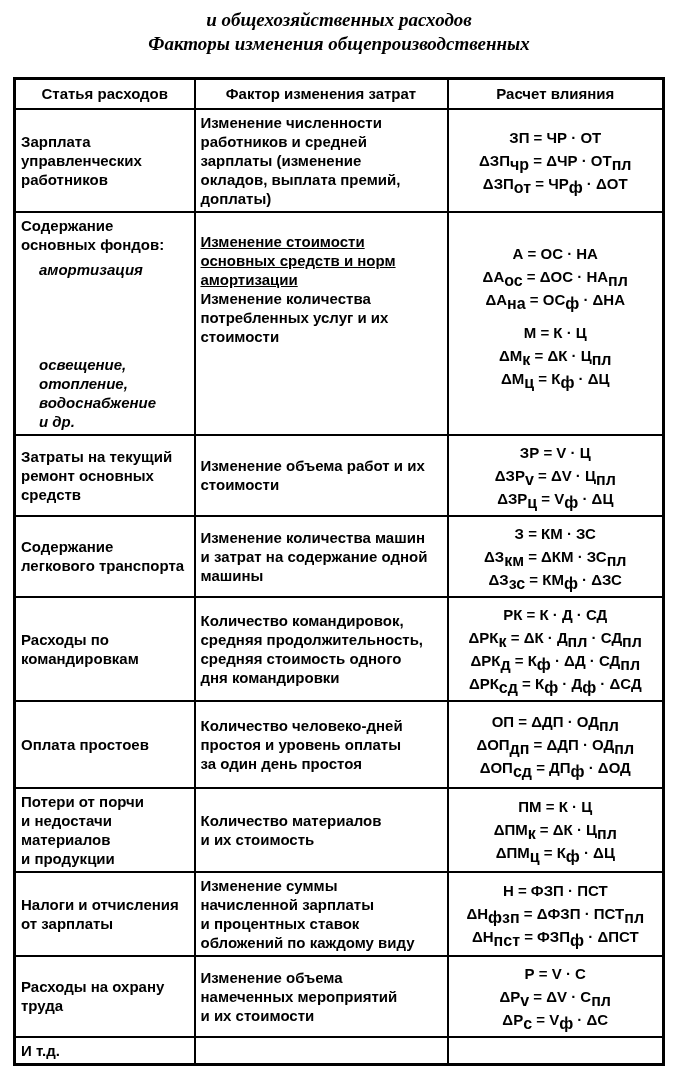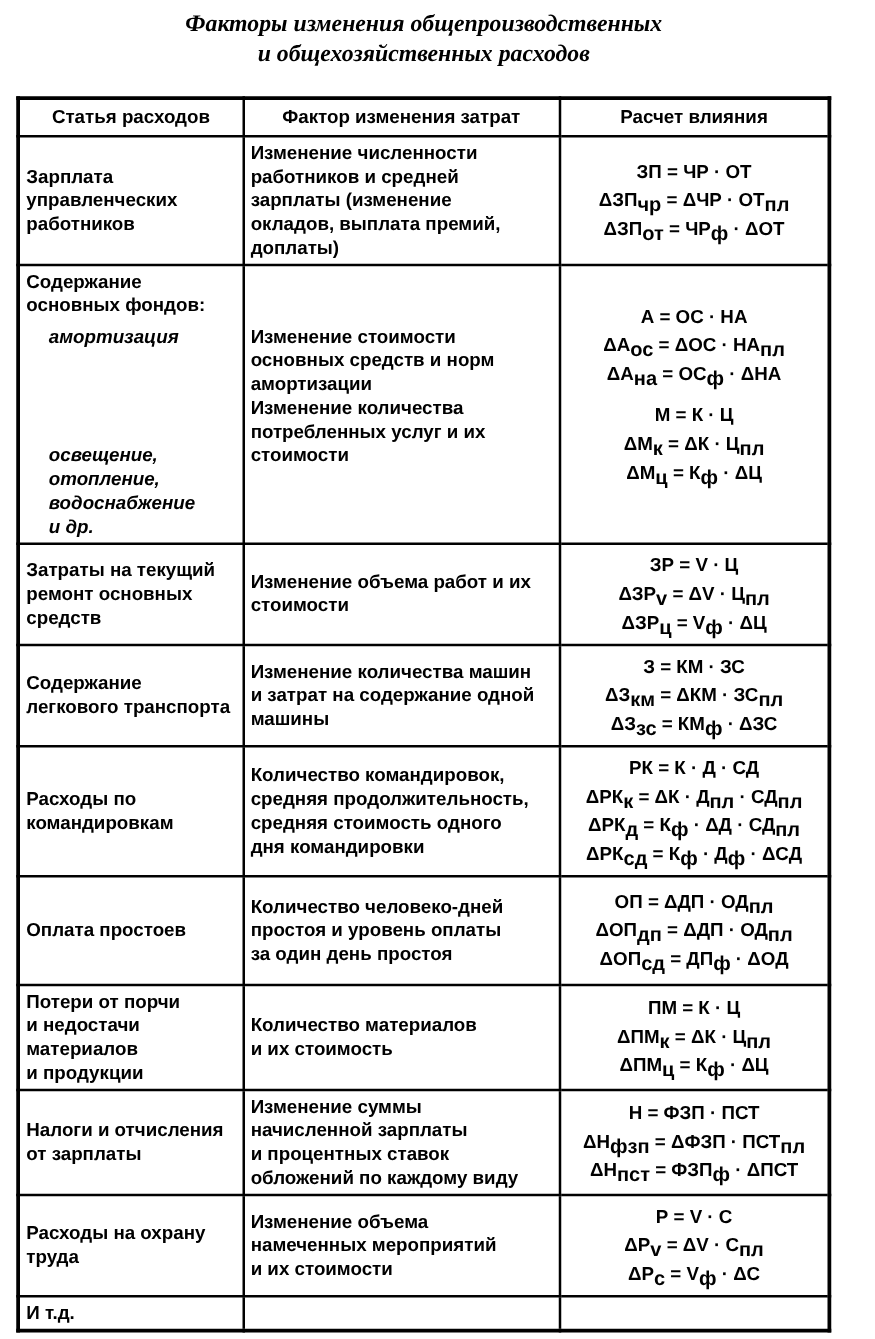--- a/index.html
+++ b/index.html
@@ -62,34 +62,34 @@
   sub {
     font-size: 16px;
     line-height: 0;
     vertical-align: -4px;
   }
   
   tr.row-fonds td { vertical-align: top; }
   .ind { margin-left: 18px; font-style: italic; }
   .r2-item-a { margin-top: 6px; }
   .r2-item-b { margin-top: 76px; }
-  .r2-fac-a  { margin-top: 44px; }
+  .r2-fac-a  { margin-top: 16px; text-decoration: underline; }
   .r2-fac-b  { }
   .r2-calc-a { margin-top: 28px; }
   .r2-calc-b { margin-top: 14px; }
 </style>
 </head>
 <body>
 
 <div class="page">
 
 
   <div class="doc-title">
+    <div>и общехозяйственных расходов</div>
     <div>Факторы изменения общепроизводственных</div>
-    <div>и общехозяйственных расходов</div>
   </div>
 
   <table class="main">
     <colgroup>
       <col style="width:180px">
       <col style="width:253px">
       <col style="width:216px">
     </colgroup>
 
     <tbody>

